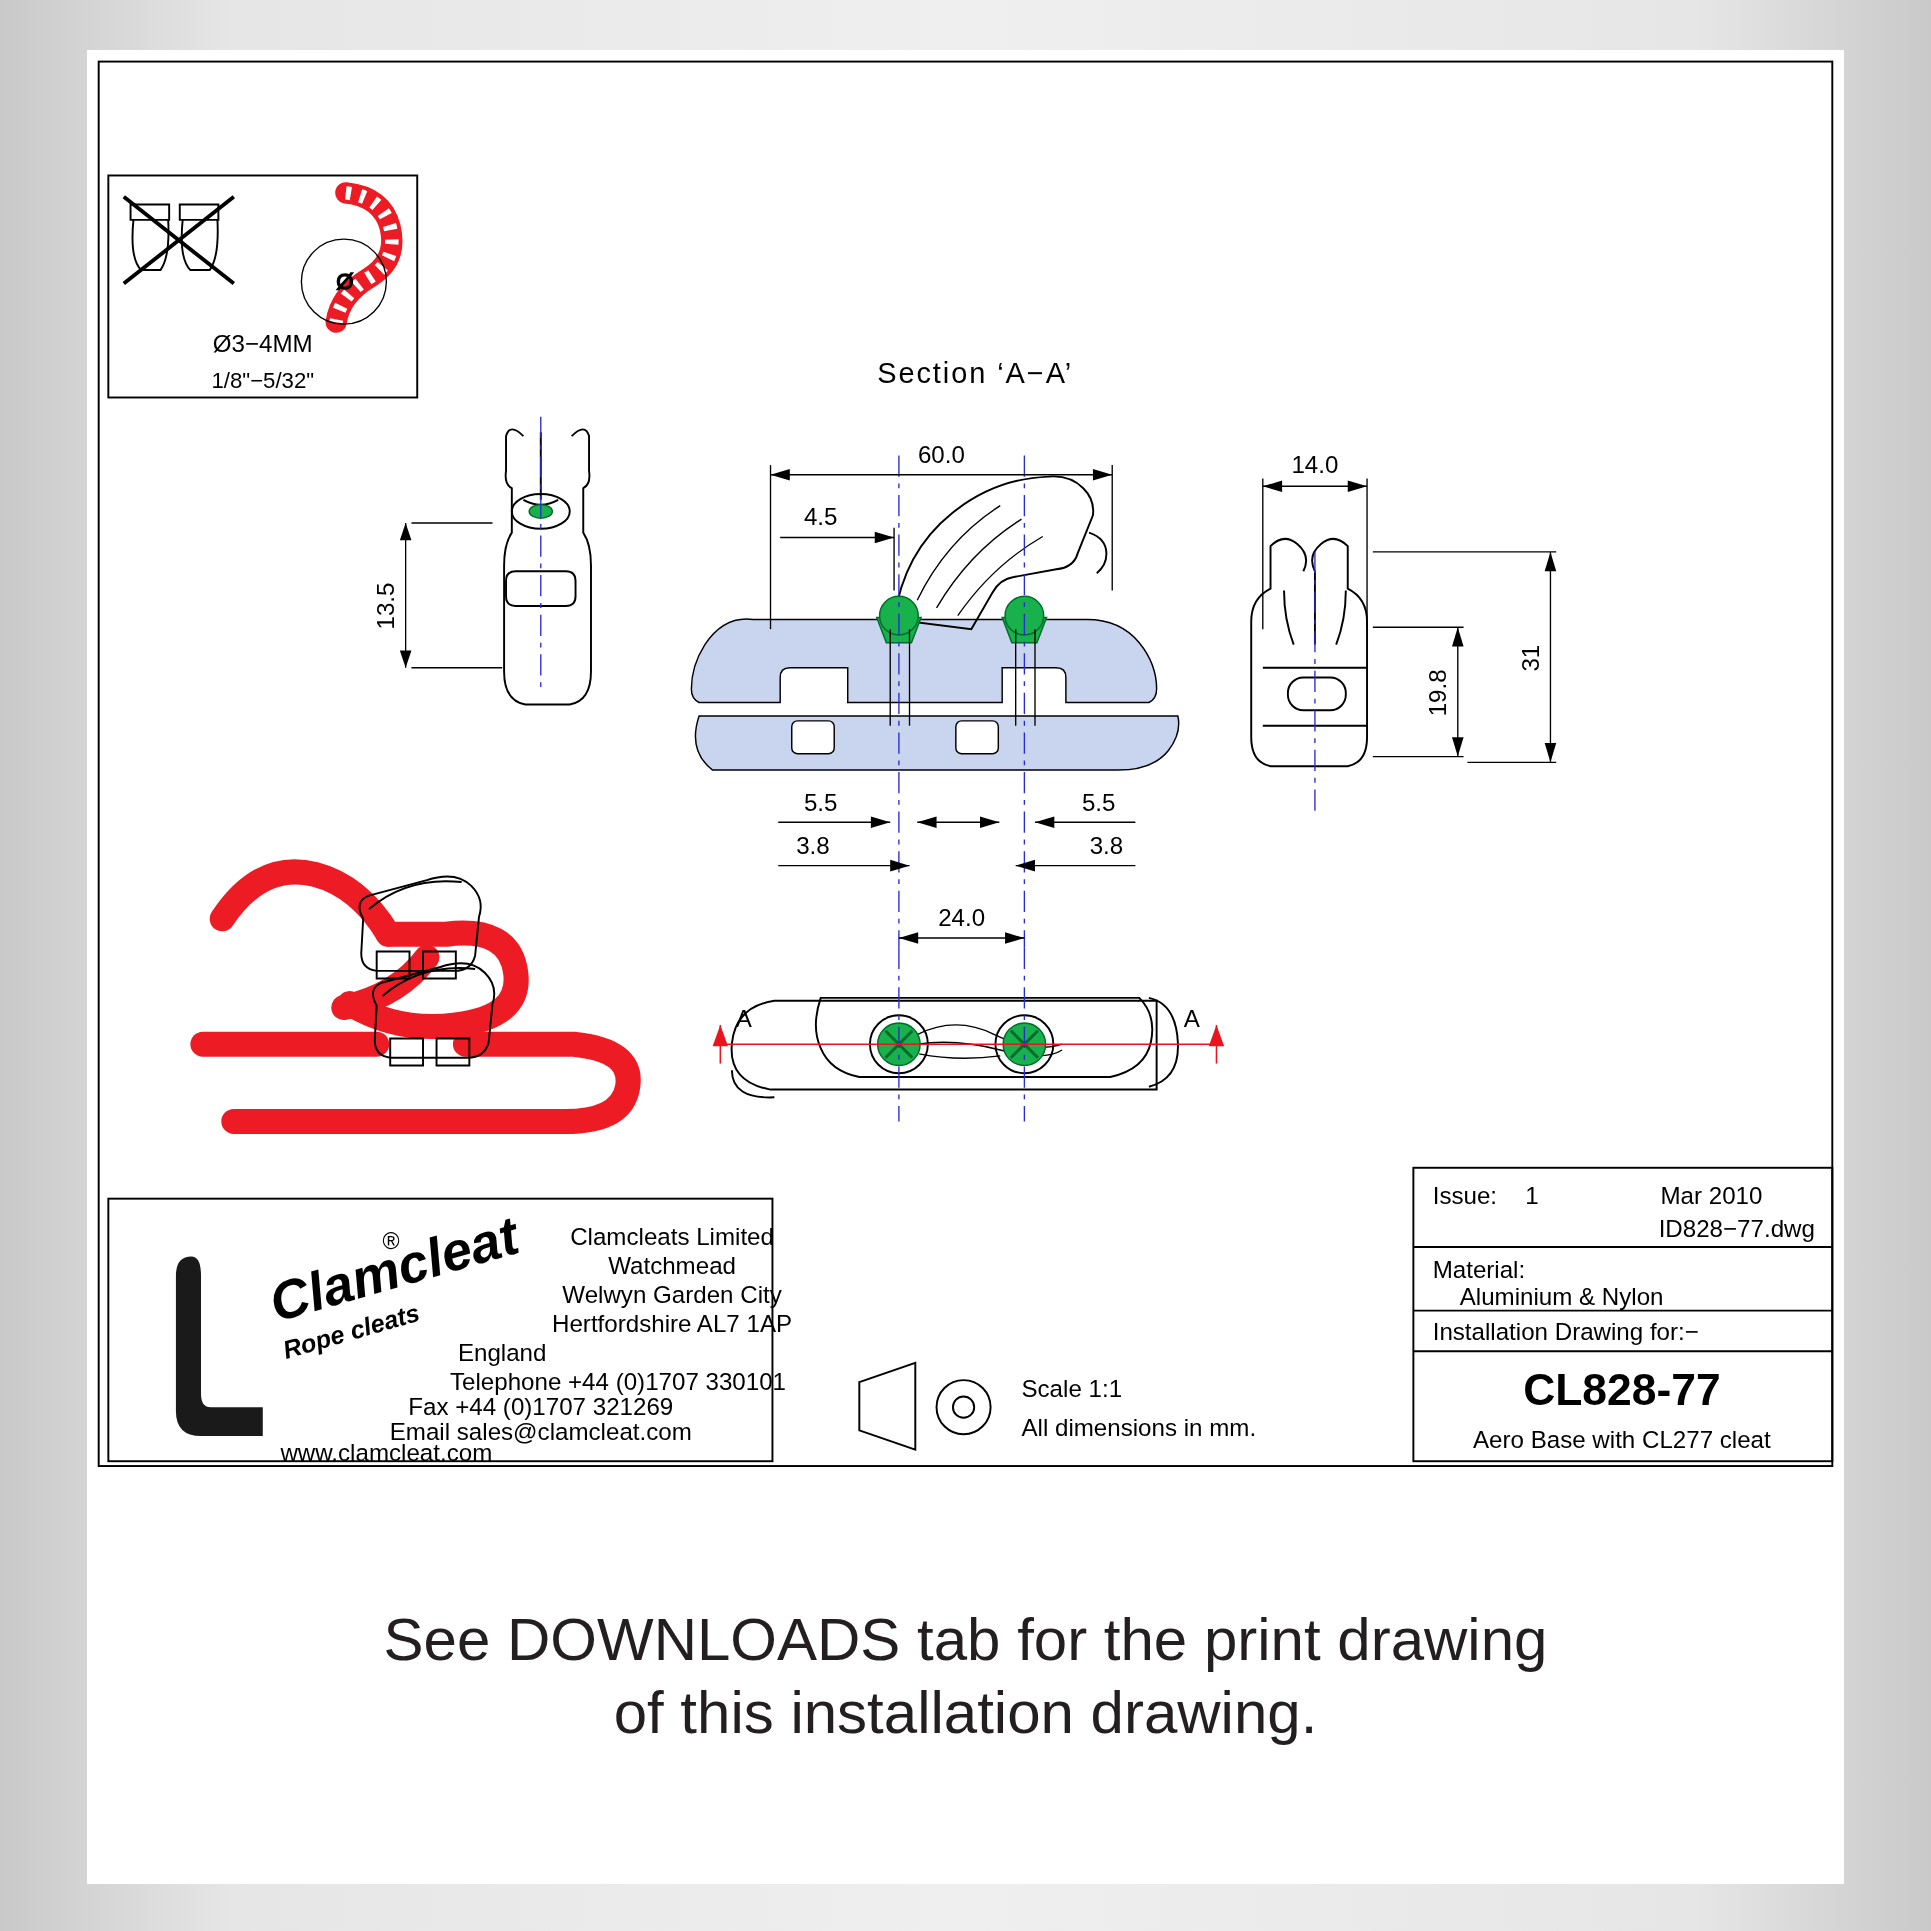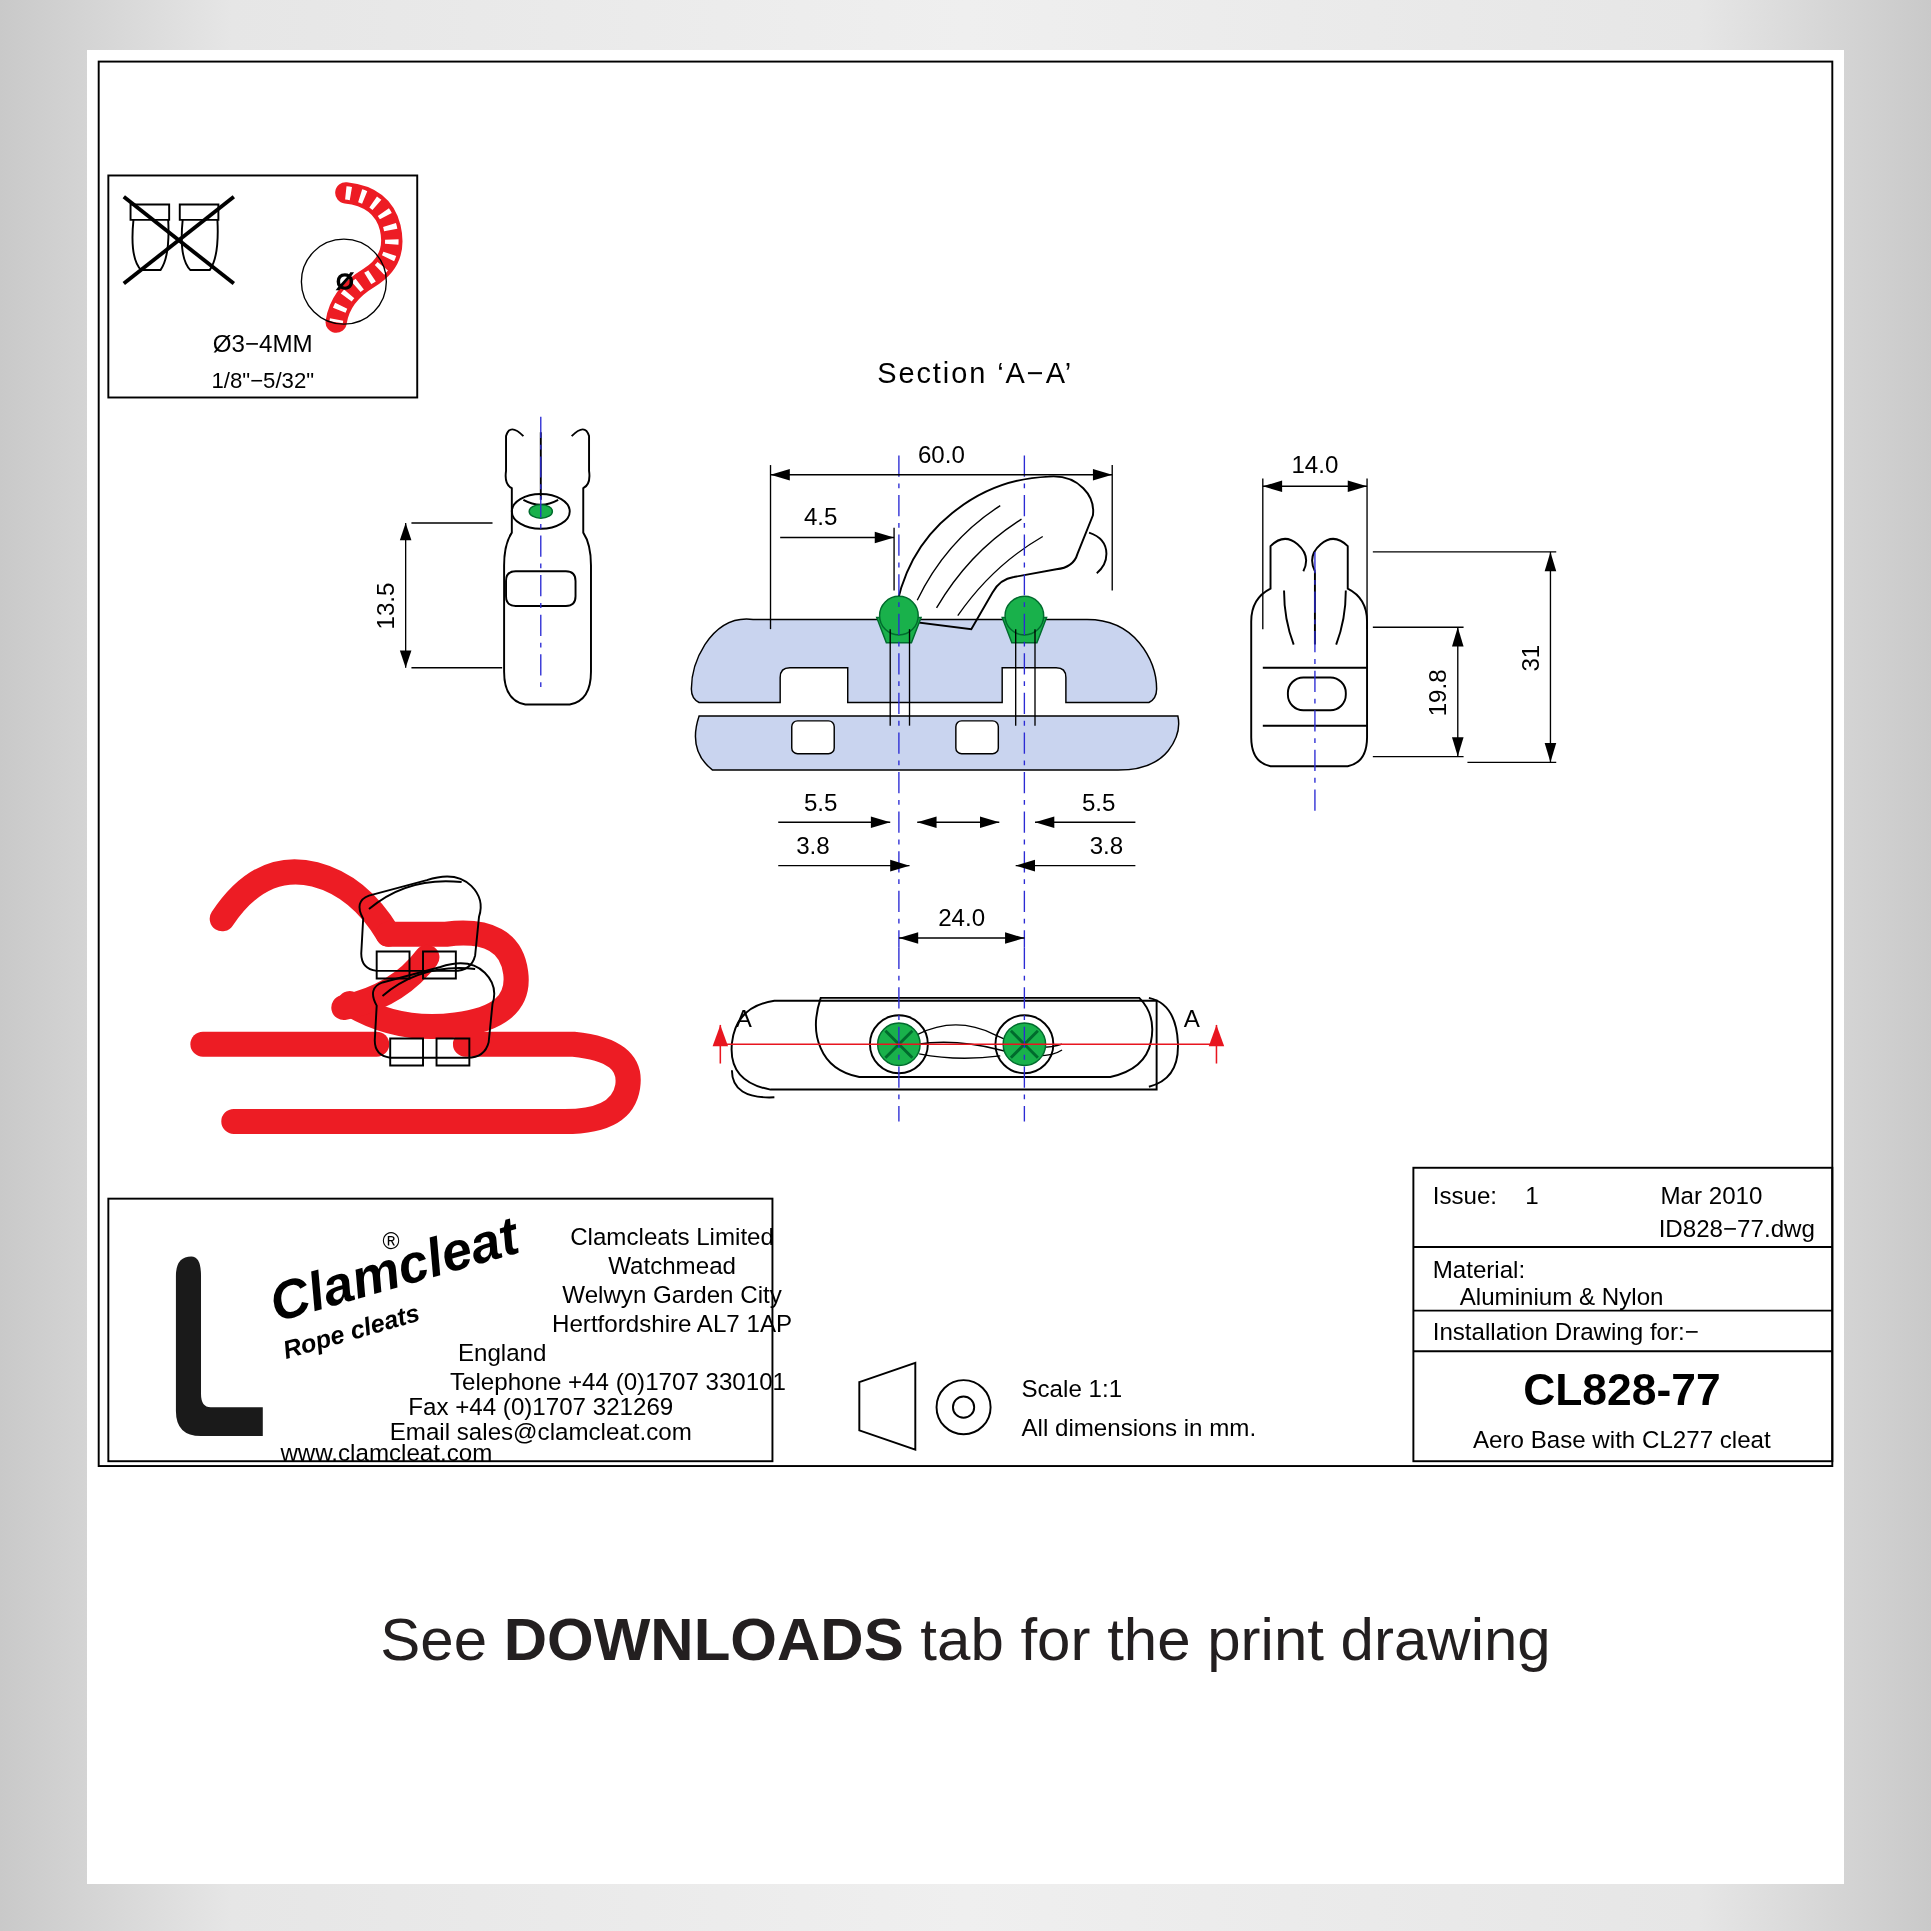--- a/index.html
+++ b/index.html
@@ -35,21 +35,21 @@
     position: absolute;
     left: 87px;
     top: 1603px;
     width: 1757px;
     text-align: center;
     color: #231f20;
     font-size: 60px;
     line-height: 1.22;
     font-family: "Liberation Sans", sans-serif;
   }
-  #caption .strong { font-weight: bold; }
+  #caption .strong { font-weight: normal; }
 
   svg text {
     font-family: "Liberation Sans", sans-serif;
     fill: #000;
   }
   .dimtxt { font-size: 25px; }
   .small { font-size: 23px; }
   .title { font-size: 30px; }
   .block { font-size: 25px; }
   .bigcode { font-size: 46px; font-weight: bold; }
@@ -328,16 +328,17 @@
         <text class="block" x="1590" y="1448" text-anchor="middle" font-size="27">Aero Base with CL277 cleat</text>
       </g>
 
     </svg>
   </div>
 
   <div id="caption">
     <div>
       <span>See </span><span class="strong">DOWNLOADS</span><span> tab for the print drawing</span>
     </div>
+    <div>of this installation drawing.</div>
   </div>
 
 </div>
 
 
 </body></html>

